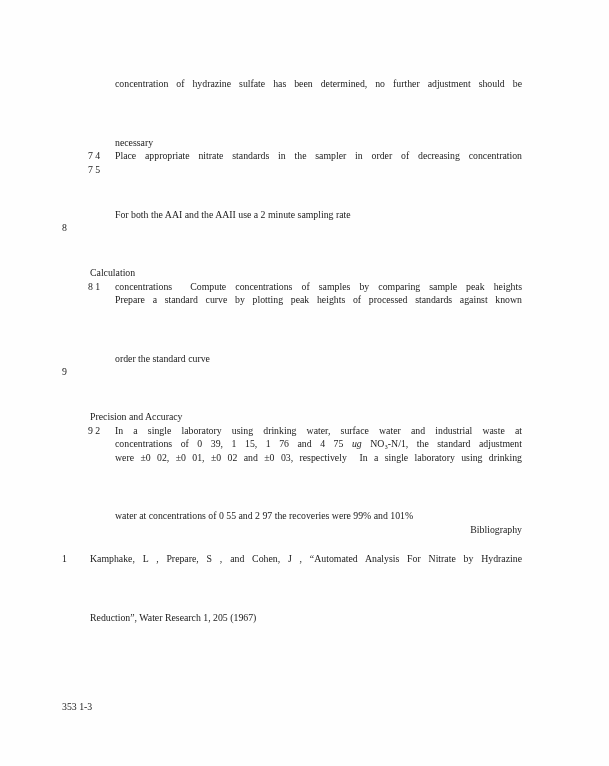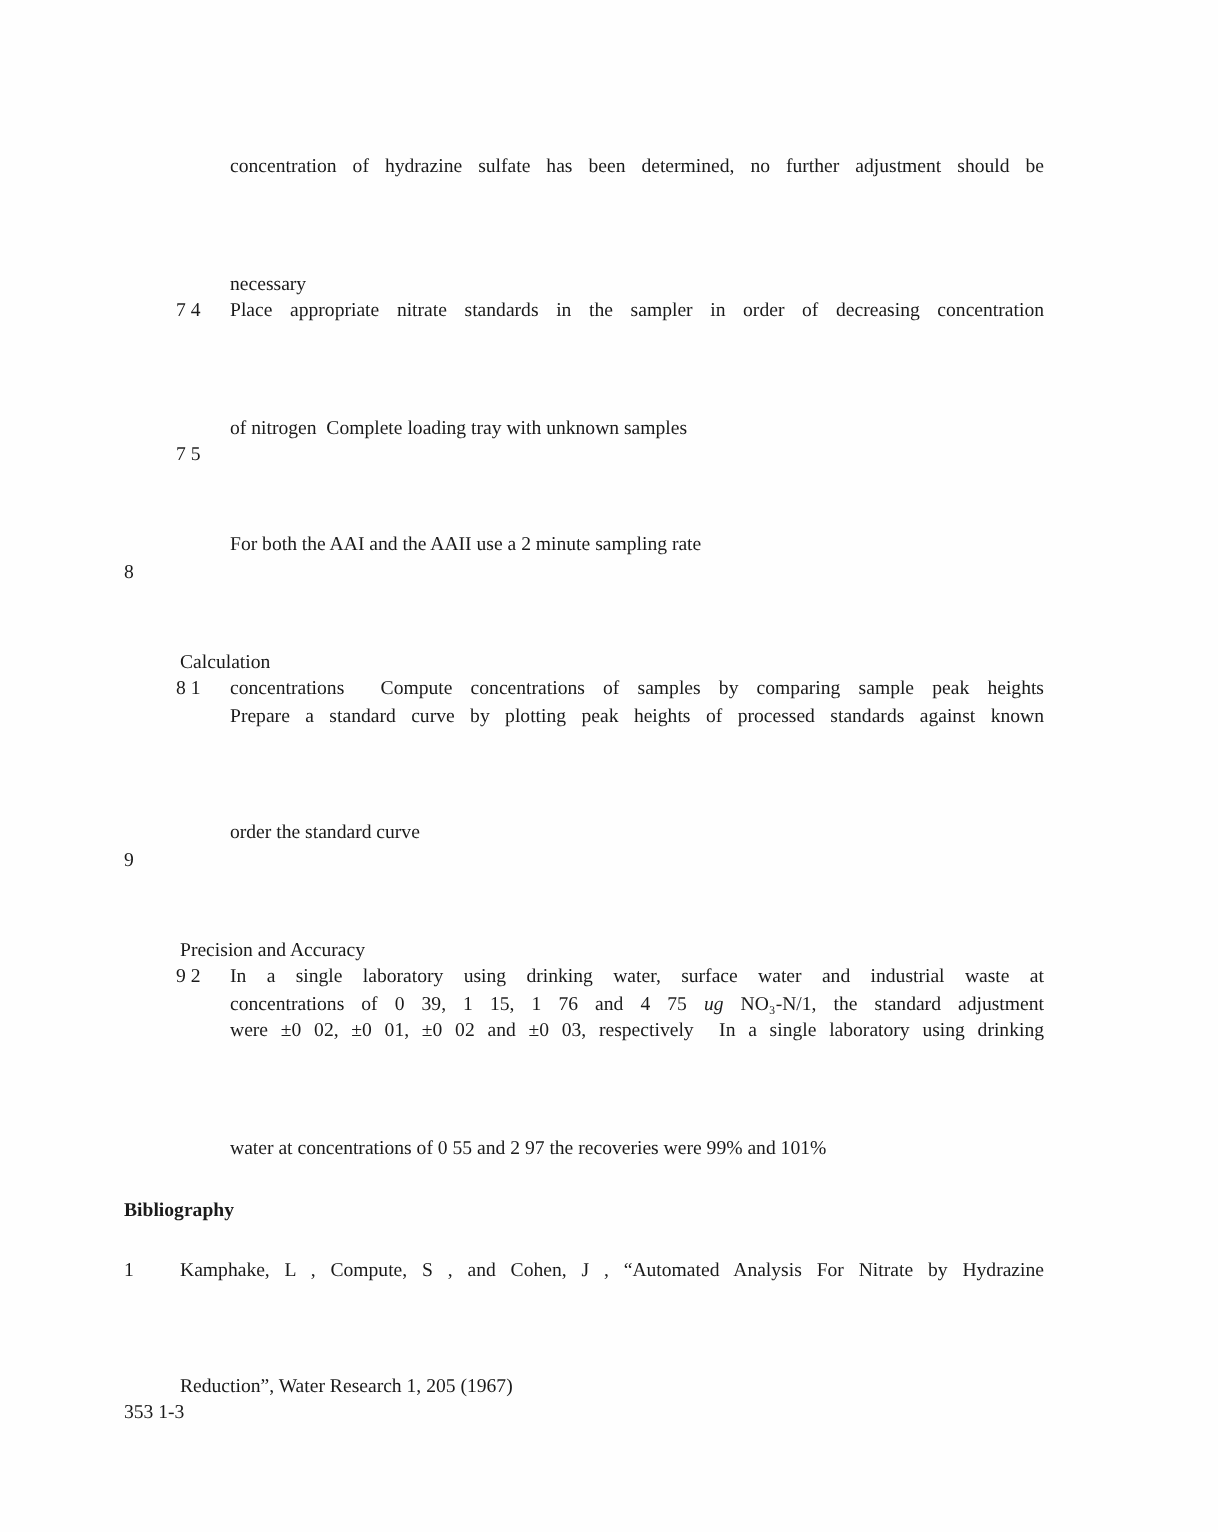--- a/index.html
+++ b/index.html
@@ -30,23 +30,22 @@
   }
   .num-main { flex: 0 0 28px; width: 28px; }
   .sub-indent { flex: 0 0 26px; width: 26px; }
   .num-sub { flex: 0 0 27px; width: 27px; }
   .cont-indent { flex: 0 0 53px; width: 53px; }
   .text-col { flex: 1 1 auto; min-width: 0; }
   .jline { text-align: justify; text-align-last: justify; }
   .lline { text-align: left; margin-top: 45px; }
   .it { font-style: italic; }
   .bib-title {
-    margin-top: 18px;
-    text-align: left;
-    font-weight: bold;
+    text-align: right;
+    font-weight: normal;
   }
   .bib-entry { margin-top: 16px; }
   .footer {
     position: absolute;
     top: 700px;
     left: 62px;
     width: 460px;
   }
 </style>
 </head>
@@ -61,21 +60,20 @@
         <div class="jline">concentration of hydrazine sulfate has been determined, no further adjustment should be</div>
         <div class="lline">necessary</div>
       </div>
     </div>
 
     <div class="row">
       <div class="sub-indent"></div>
       <div class="num-sub">7 4</div>
       <div class="text-col">
         <div class="jline">Place appropriate nitrate standards in the sampler in order of decreasing concentration</div>
-        <div class="lline">of nitrogen&nbsp; Complete loading tray with unknown samples</div>
       </div>
     </div>
 
     <div class="row">
       <div class="sub-indent"></div>
       <div class="num-sub">7 5</div>
       <div class="text-col">
         <div class="lline">For both the AAI and the AAII use a 2 minute sampling rate</div>
       </div>
     </div>
@@ -109,21 +107,21 @@
         <div class="jline">were ±0 02, ±0 01, ±0 02 and ±0 03, respectively&nbsp; In a single laboratory using drinking</div>
         <div class="lline">water at concentrations of 0 55 and 2 97 the recoveries were 99% and 101%</div>
       </div>
     </div>
 
     <div class="bib-title">Bibliography</div>
 
     <div class="row bib-entry">
       <div class="num-main">1</div>
       <div class="text-col">
-        <div class="jline">Kamphake, L , Compute, S , and Cohen, J , “Automated Analysis For Nitrate by Hydrazine</div>
+        <div class="jline">Kamphake, L , Prepare, S , and Cohen, J , “Automated Analysis For Nitrate by Hydrazine</div>
         <div class="lline">Reduction”, Water Research 1, 205 (1967)</div>
       </div>
     </div>
 
   </div>
 
   <div class="footer">353 1-3</div>
 </div>
 
 </body></html>

